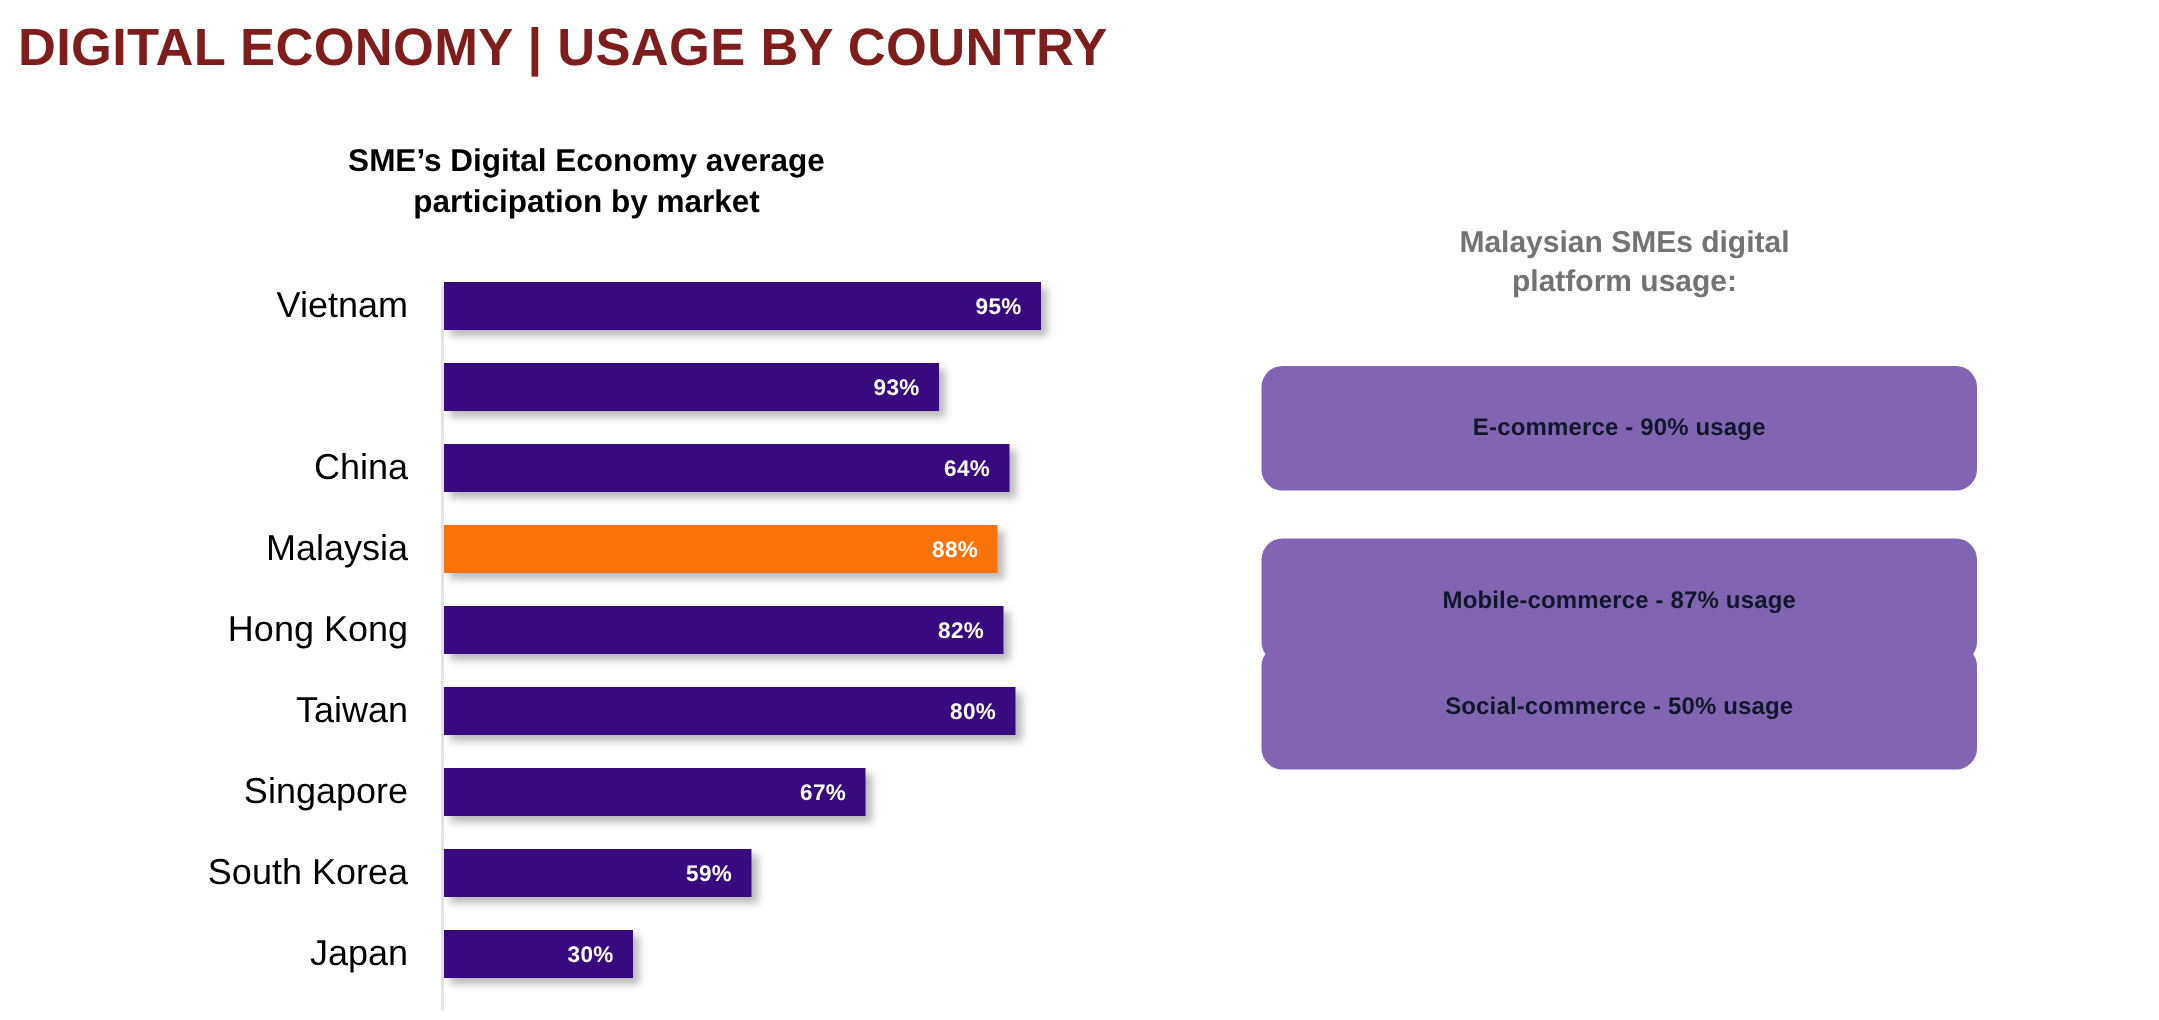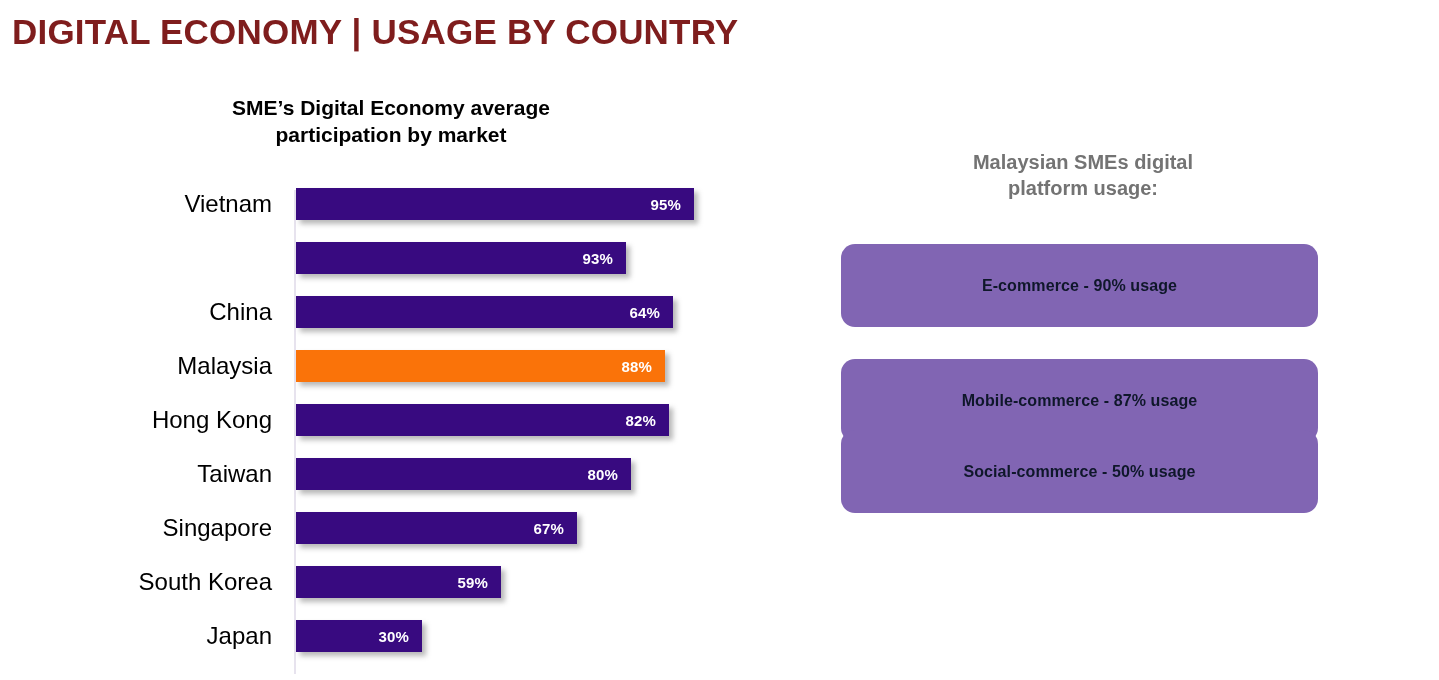--- a/index.html
+++ b/index.html
@@ -217,21 +217,21 @@
             <div class="bar-label">Hong Kong</div>
             <div class="bar-track">
               <div class="bar-fill" style="width: 373px; background: rgb(56, 10, 128);">
                 <span class="bar-value">82%</span>
               </div>
             </div>
           </div>
           <div class="bar-row" style="top: 270px;">
             <div class="bar-label">Taiwan</div>
             <div class="bar-track">
-              <div class="bar-fill" style="width: 335px; background: rgb(56, 10, 128);">
+              <div class="bar-fill" style="width: 381px; background: rgb(56, 10, 128);">
                 <span class="bar-value">80%</span>
               </div>
             </div>
           </div>
           <div class="bar-row" style="top: 324px;">
             <div class="bar-label">Singapore</div>
             <div class="bar-track">
               <div class="bar-fill" style="width: 281px; background: rgb(56, 10, 128);">
                 <span class="bar-value">67%</span>
               </div>

